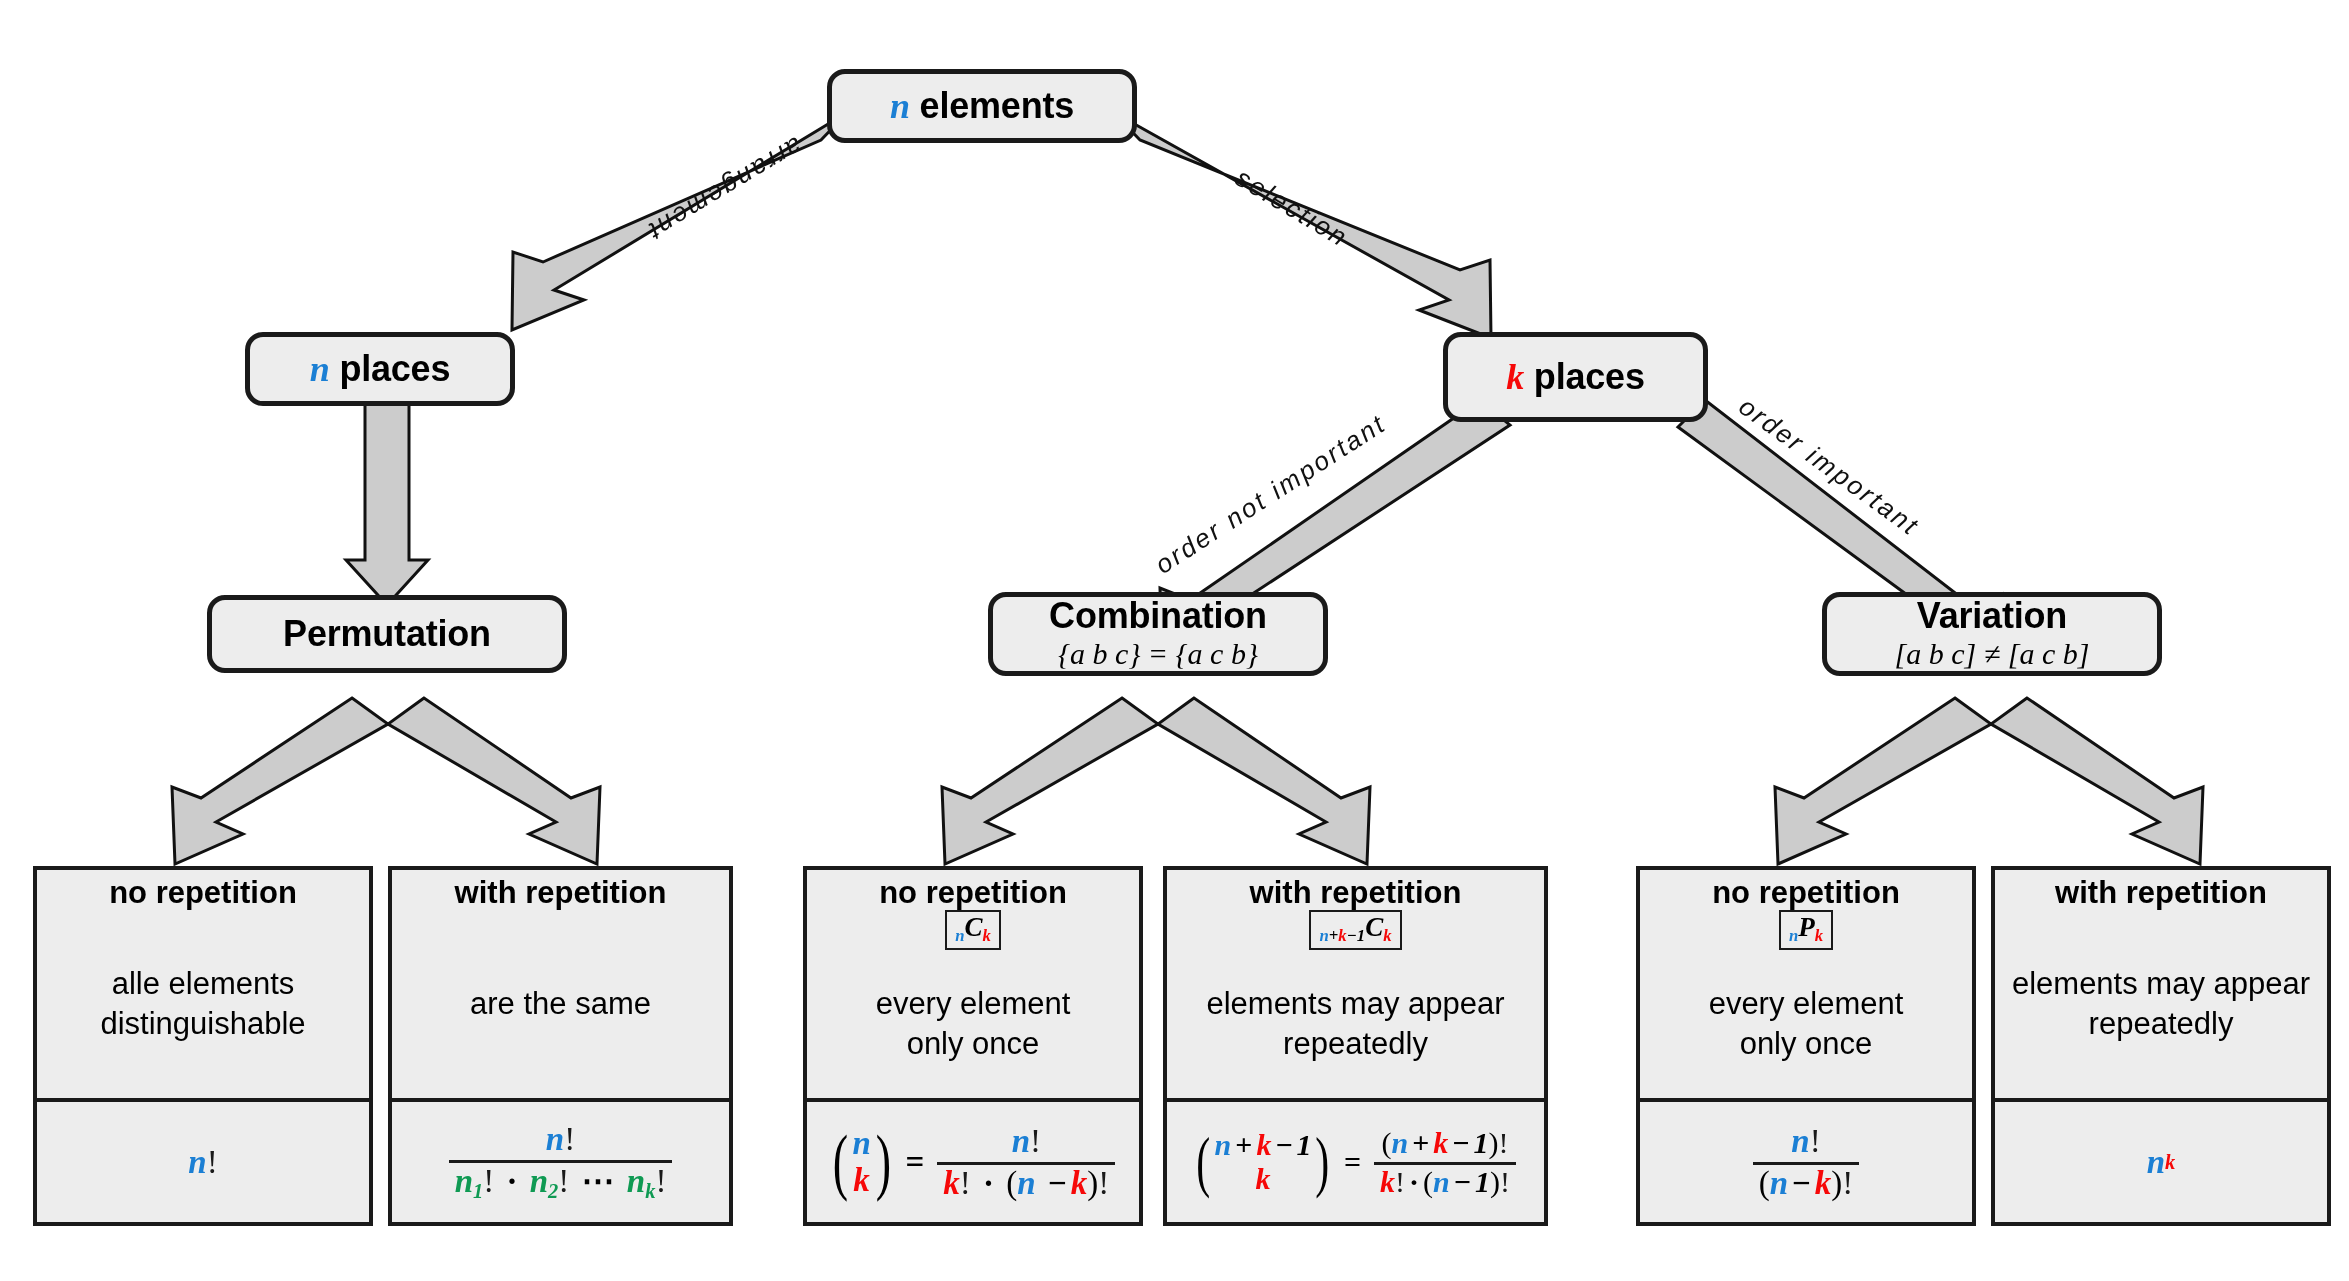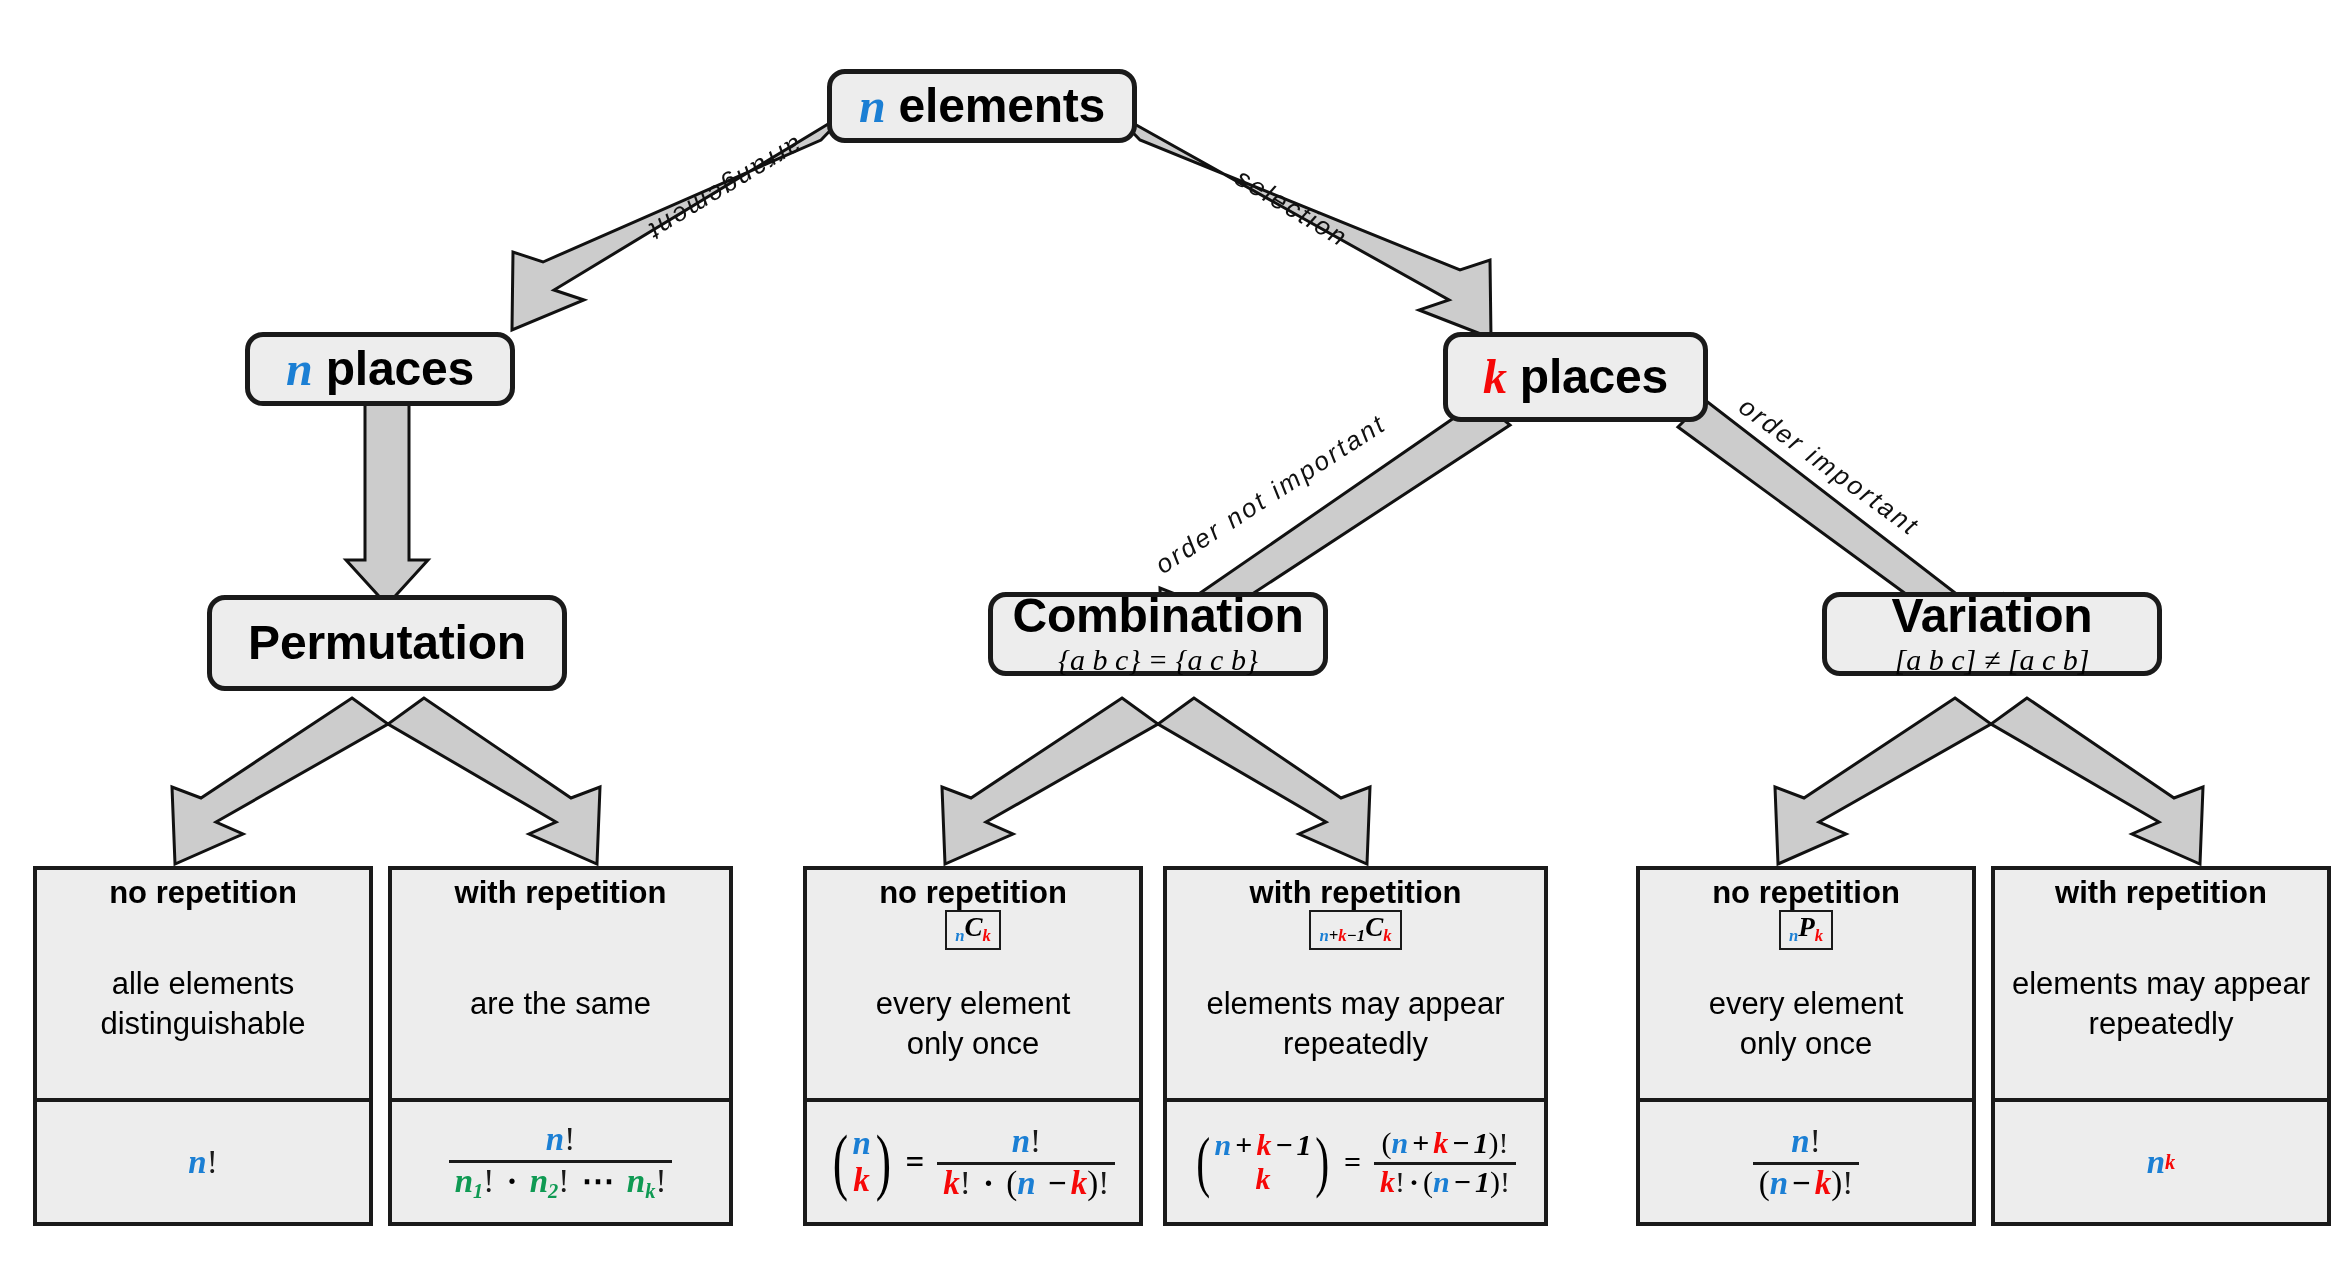--- a/index.html
+++ b/index.html
@@ -18,21 +18,21 @@
     border:5px solid #1a1a1a;
     border-radius:18px;
     display:flex;flex-direction:column;
     align-items:center;justify-content:center;
     box-sizing:border-box;
     text-align:center;
     z-index:5;
   }
   .node .title{
     font-weight:bold;
-    font-size:48px;
+    font-size:36px;
     letter-spacing:-0.2px;
     line-height:1.05;
     white-space:nowrap;
   }
   .node .sub{
     font-family:"Liberation Serif", serif;
     font-style:italic;
     font-size:30px;
     line-height:1.15;
     margin-top:2px;
@@ -191,21 +191,21 @@
     </div>
   </div>
 
   <div class="node" style="left:1443px;top:332px;width:265px;height:90px;">
     <div class="title">
       <span class="mi red">k</span>
       <span>places</span>
     </div>
   </div>
 
-  <div class="node" style="left:207px;top:595px;width:360px;height:96px;">
+  <div class="node" style="left:207px;top:595px;width:360px;height:78px;">
     <div class="title">Permutation</div>
   </div>
 
   <div class="node" style="left:1822px;top:592px;width:340px;height:84px;">
     <div class="title">Variation</div>
     <div class="sub">[a b c] ≠ [a c b]</div>
   </div>
 
   <div class="node" style="left:988px;top:592px;width:340px;height:84px;">
     <div class="title">Combination</div>

